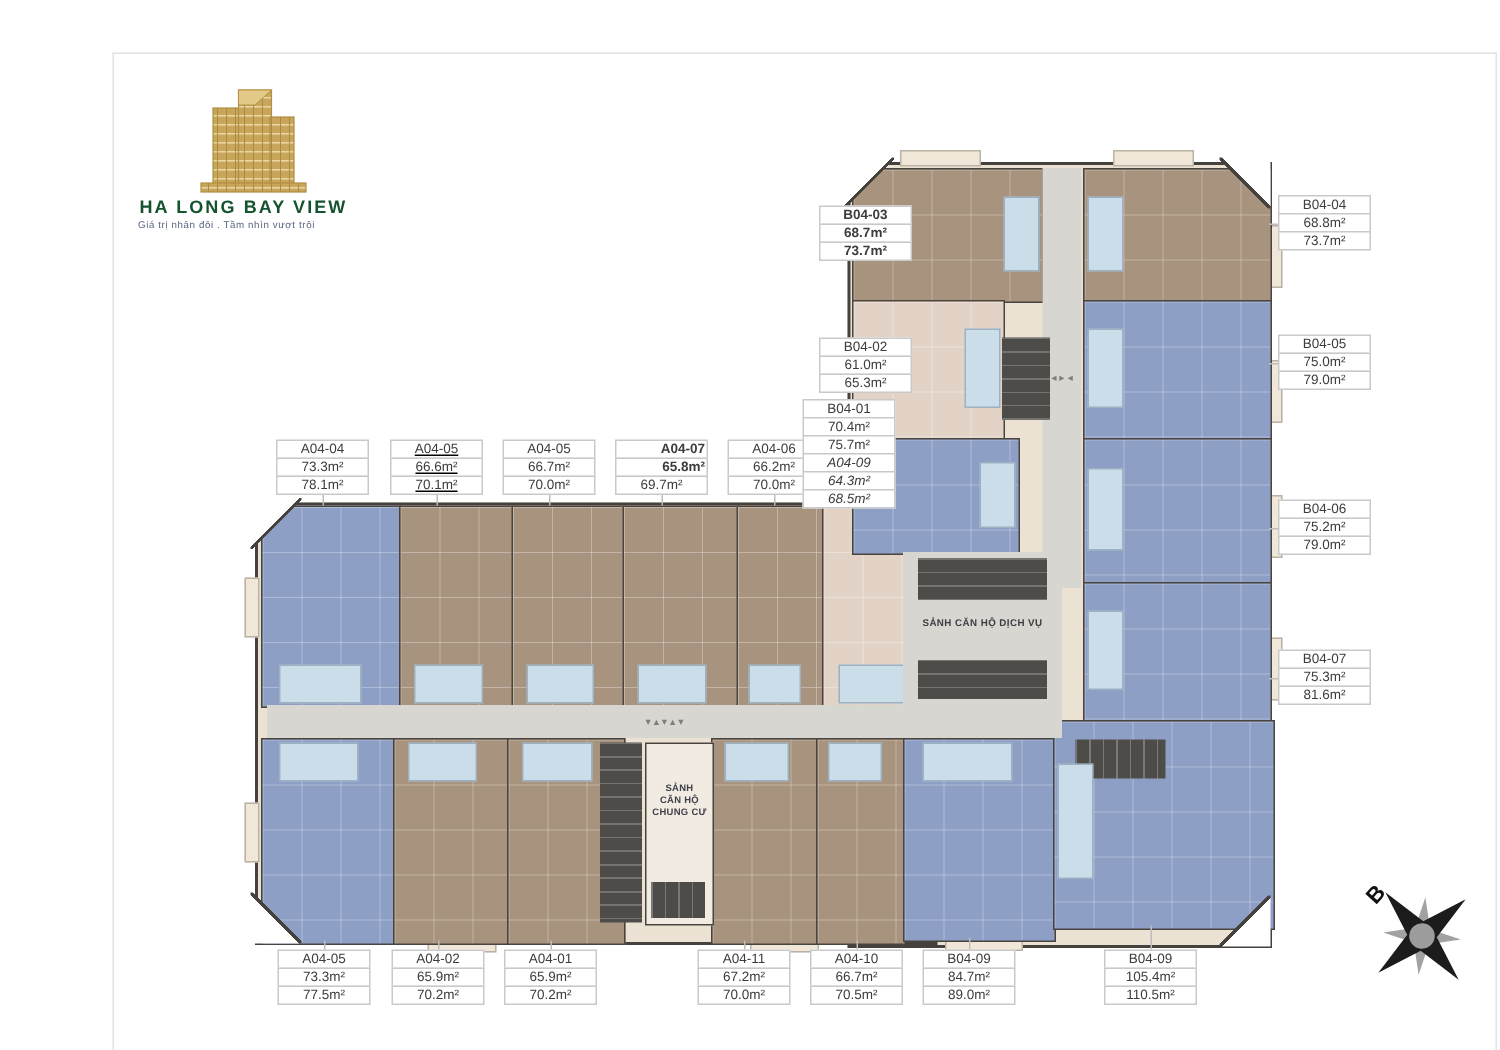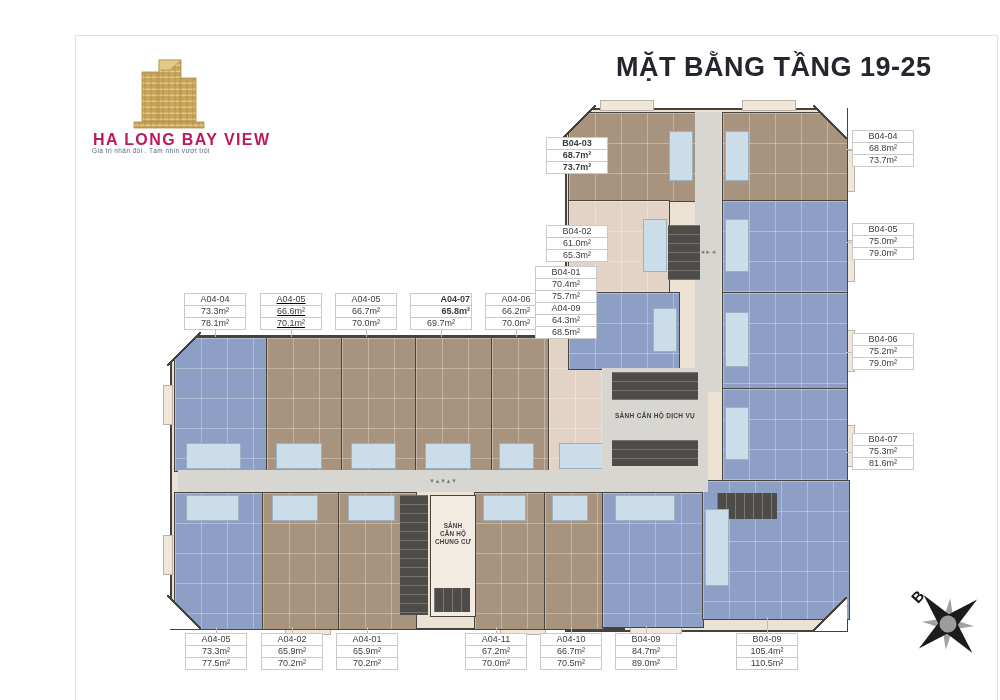--- a/index.html
+++ b/index.html
@@ -4,21 +4,21 @@
 <style>
   html,body{margin:0;padding:0;background:#fff;}
   #canvas{position:relative;width:1000px;height:700px;background:#fff;overflow:hidden;
           font-family:"Liberation Sans",sans-serif;}
   .abs{position:absolute;}
   
   #page-frame{left:75px;top:35px;width:921px;height:680px;border:1px solid #e2e2e2;border-bottom:none;}
   
   #plan-title{left:616px;top:52px;width:330px;font-size:27px;font-weight:bold;color:#23252f;
               letter-spacing:.5px;white-space:nowrap;}
-  #brand-name{left:93px;top:131px;width:120px;font-size:16px;font-weight:bold;color:#be185d;
+  #brand-name{left:93px;top:131px;width:120px;font-size:12px;font-weight:bold;color:#14532d;
               letter-spacing:1.4px;white-space:nowrap;}
   #brand-tagline{left:92px;top:147px;width:150px;font-size:6.5px;color:#5a6480;letter-spacing:.4px;white-space:nowrap;}
   
   .slab{background:#ece2d4;border:2px solid #45413c;}
   #slab-a{left:170px;top:335px;width:451px;height:291px;}
   #slab-b{left:565px;top:108px;width:279px;height:520px;}
   .chamfer{width:34px;height:34px;z-index:20;}
   .ch-tl{background:linear-gradient(135deg,#fff 0 calc(50% - 1px),#45413c calc(50% - 1px) calc(50% + 1px),transparent calc(50% + 1px) 100%);}
   .ch-tr{background:linear-gradient(225deg,#fff 0 calc(50% - 1px),#45413c calc(50% - 1px) calc(50% + 1px),transparent calc(50% + 1px) 100%);}
   .ch-bl{background:linear-gradient(45deg,#fff 0 calc(50% - 1px),#45413c calc(50% - 1px) calc(50% + 1px),transparent calc(50% + 1px) 100%);}
@@ -82,21 +82,20 @@
     </defs>
     <rect x="24" y="14" width="18" height="52" fill="url(#fl)" stroke="#b08f42" stroke-width="0.8"></rect>
     <rect x="41" y="2" width="22" height="64" fill="url(#fl)" stroke="#b08f42" stroke-width="0.8"></rect>
     <rect x="62" y="20" width="16" height="46" fill="url(#fl)" stroke="#b08f42" stroke-width="0.8"></rect>
     <polygon points="41,2 63,2 52,12 41,12" fill="#e2c987" stroke="#b08f42" stroke-width="0.6"></polygon>
     <rect x="16" y="64" width="70" height="6" fill="url(#fl)" stroke="#b08f42" stroke-width="0.8"></rect>
   </svg>
   <div class="abs" id="brand-name">HA LONG BAY VIEW</div>
   <div class="abs" id="brand-tagline">Giá trị nhân đôi . Tầm nhìn vượt trội</div>
 
-  <div class="abs" id="plan-title">MẶT BẰNG TẦNG 19-25</div>
 
   <div class="abs slab" id="slab-b"></div>
   <div class="abs slab" id="slab-a"></div>
 
   <div class="abs unit blue" style="left:174px;top:337px;width:92px;height:133px;">
       <div class="bath bath-b"></div>
     </div>
   <div class="abs unit brown" style="left:266px;top:337px;width:75px;height:133px;">
       <div class="bath bath-b"></div>
     </div>
@@ -234,21 +233,21 @@
   <div class="ulabel" style="left:516px;top:294px;">
       <span>A04-06</span>
       <span>66.2m²</span>
       <span>70.0m²</span>
     </div>
   <div class="ulabel" style="left:566px;top:267px;">
       <span>B04-01</span>
       <span>70.4m²</span>
       <span>75.7m²</span>
     </div>
-  <div class="ulabel" style="left:566px;top:303px;">
+  <div class="ulabel" style="left:566px;top:303px;font-style:italic;">
       <span>A04-09</span>
       <span>64.3m²</span>
       <span>68.5m²</span>
     </div>
 
   <div class="ulabel" style="left:577px;top:138px;font-weight:bold;">
       <span>B04-03</span>
       <span>68.7m²</span>
       <span>73.7m²</span>
     </div>

